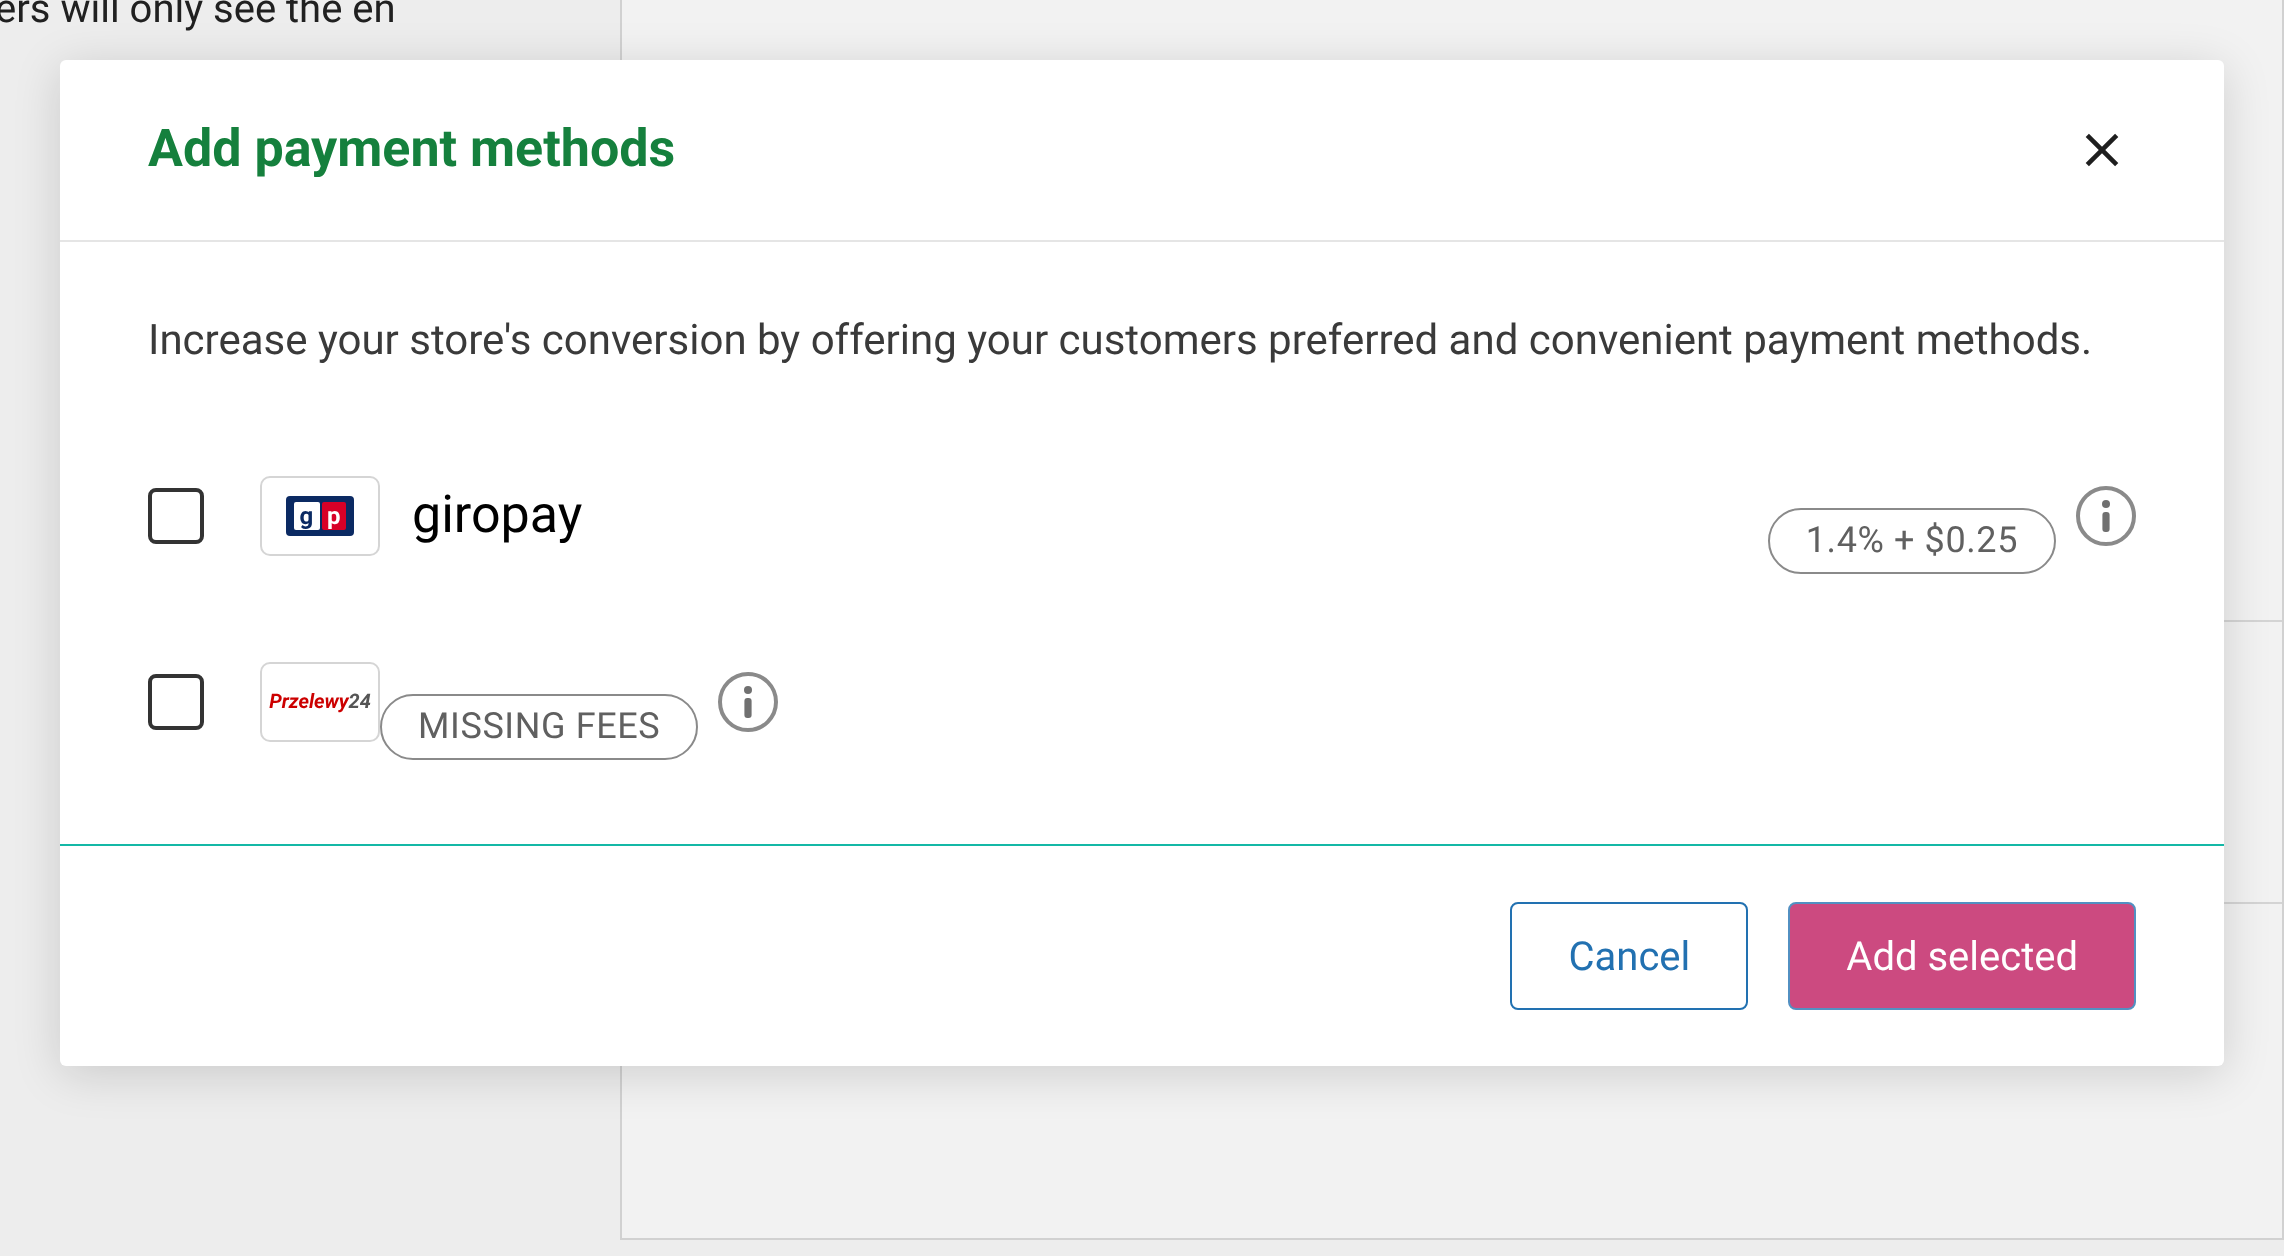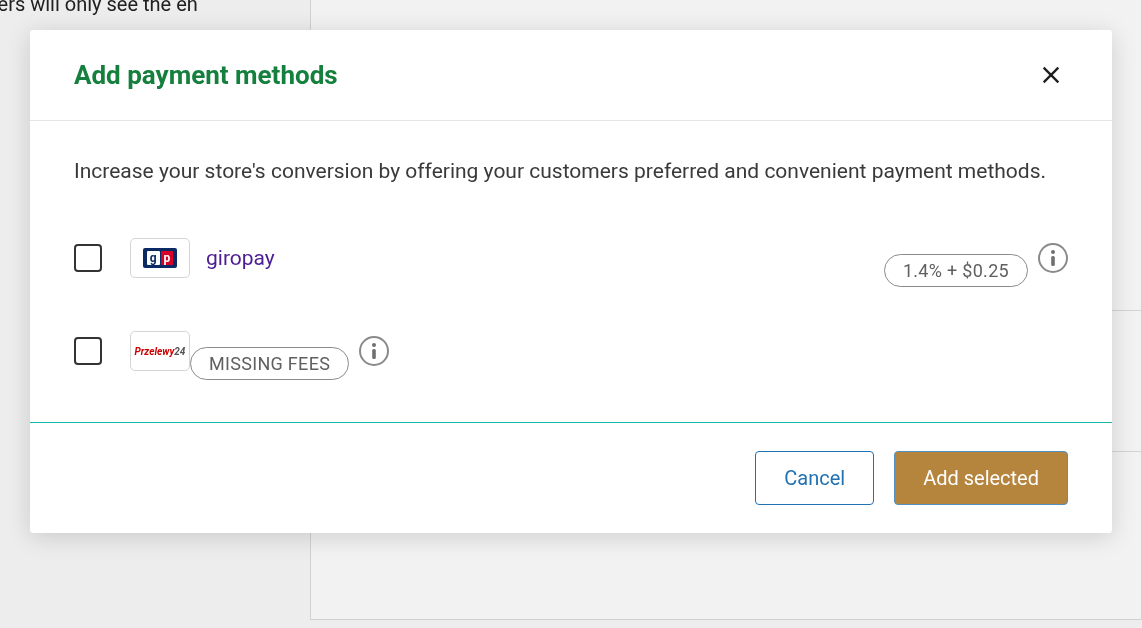--- a/index.html
+++ b/index.html
@@ -211,22 +211,22 @@
       color: #cc0000;
       font-style: italic;
       line-height: 0.9;
       text-align: left;
     }
     .p24-logo .num {
       color: #555;
     }
     .method-name {
       margin-left: 16px;
-      font-size: 21px;
-      color: #4c1d95;
+      font-size: 26px;
+      color: #000000;
       flex-grow: 1;
     }
     .fee-badge {
       border: 1.5px solid #8a8a8a;
       border-radius: 999px;
       padding: 5px 18px;
       font-size: 18px;
       color: #606060;
       letter-spacing: 0.3px;
       white-space: nowrap;
@@ -263,21 +263,21 @@
       cursor: pointer;
       font-family: inherit;
     }
     .btn-secondary {
       background: #fff;
       border: 1.5px solid #2271b1;
       color: #2271b1;
       margin-left: 40px;
     }
     .btn-primary {
-      background: #a16207;
+      background: #be185d;
       border: 1.5px solid #2271b1;
       color: #fff;
       opacity: 0.78;
     }
   </style>
 </head>
 <body>
 
 <div class="background">
   <div class="bg-text-top">mers will only see the

